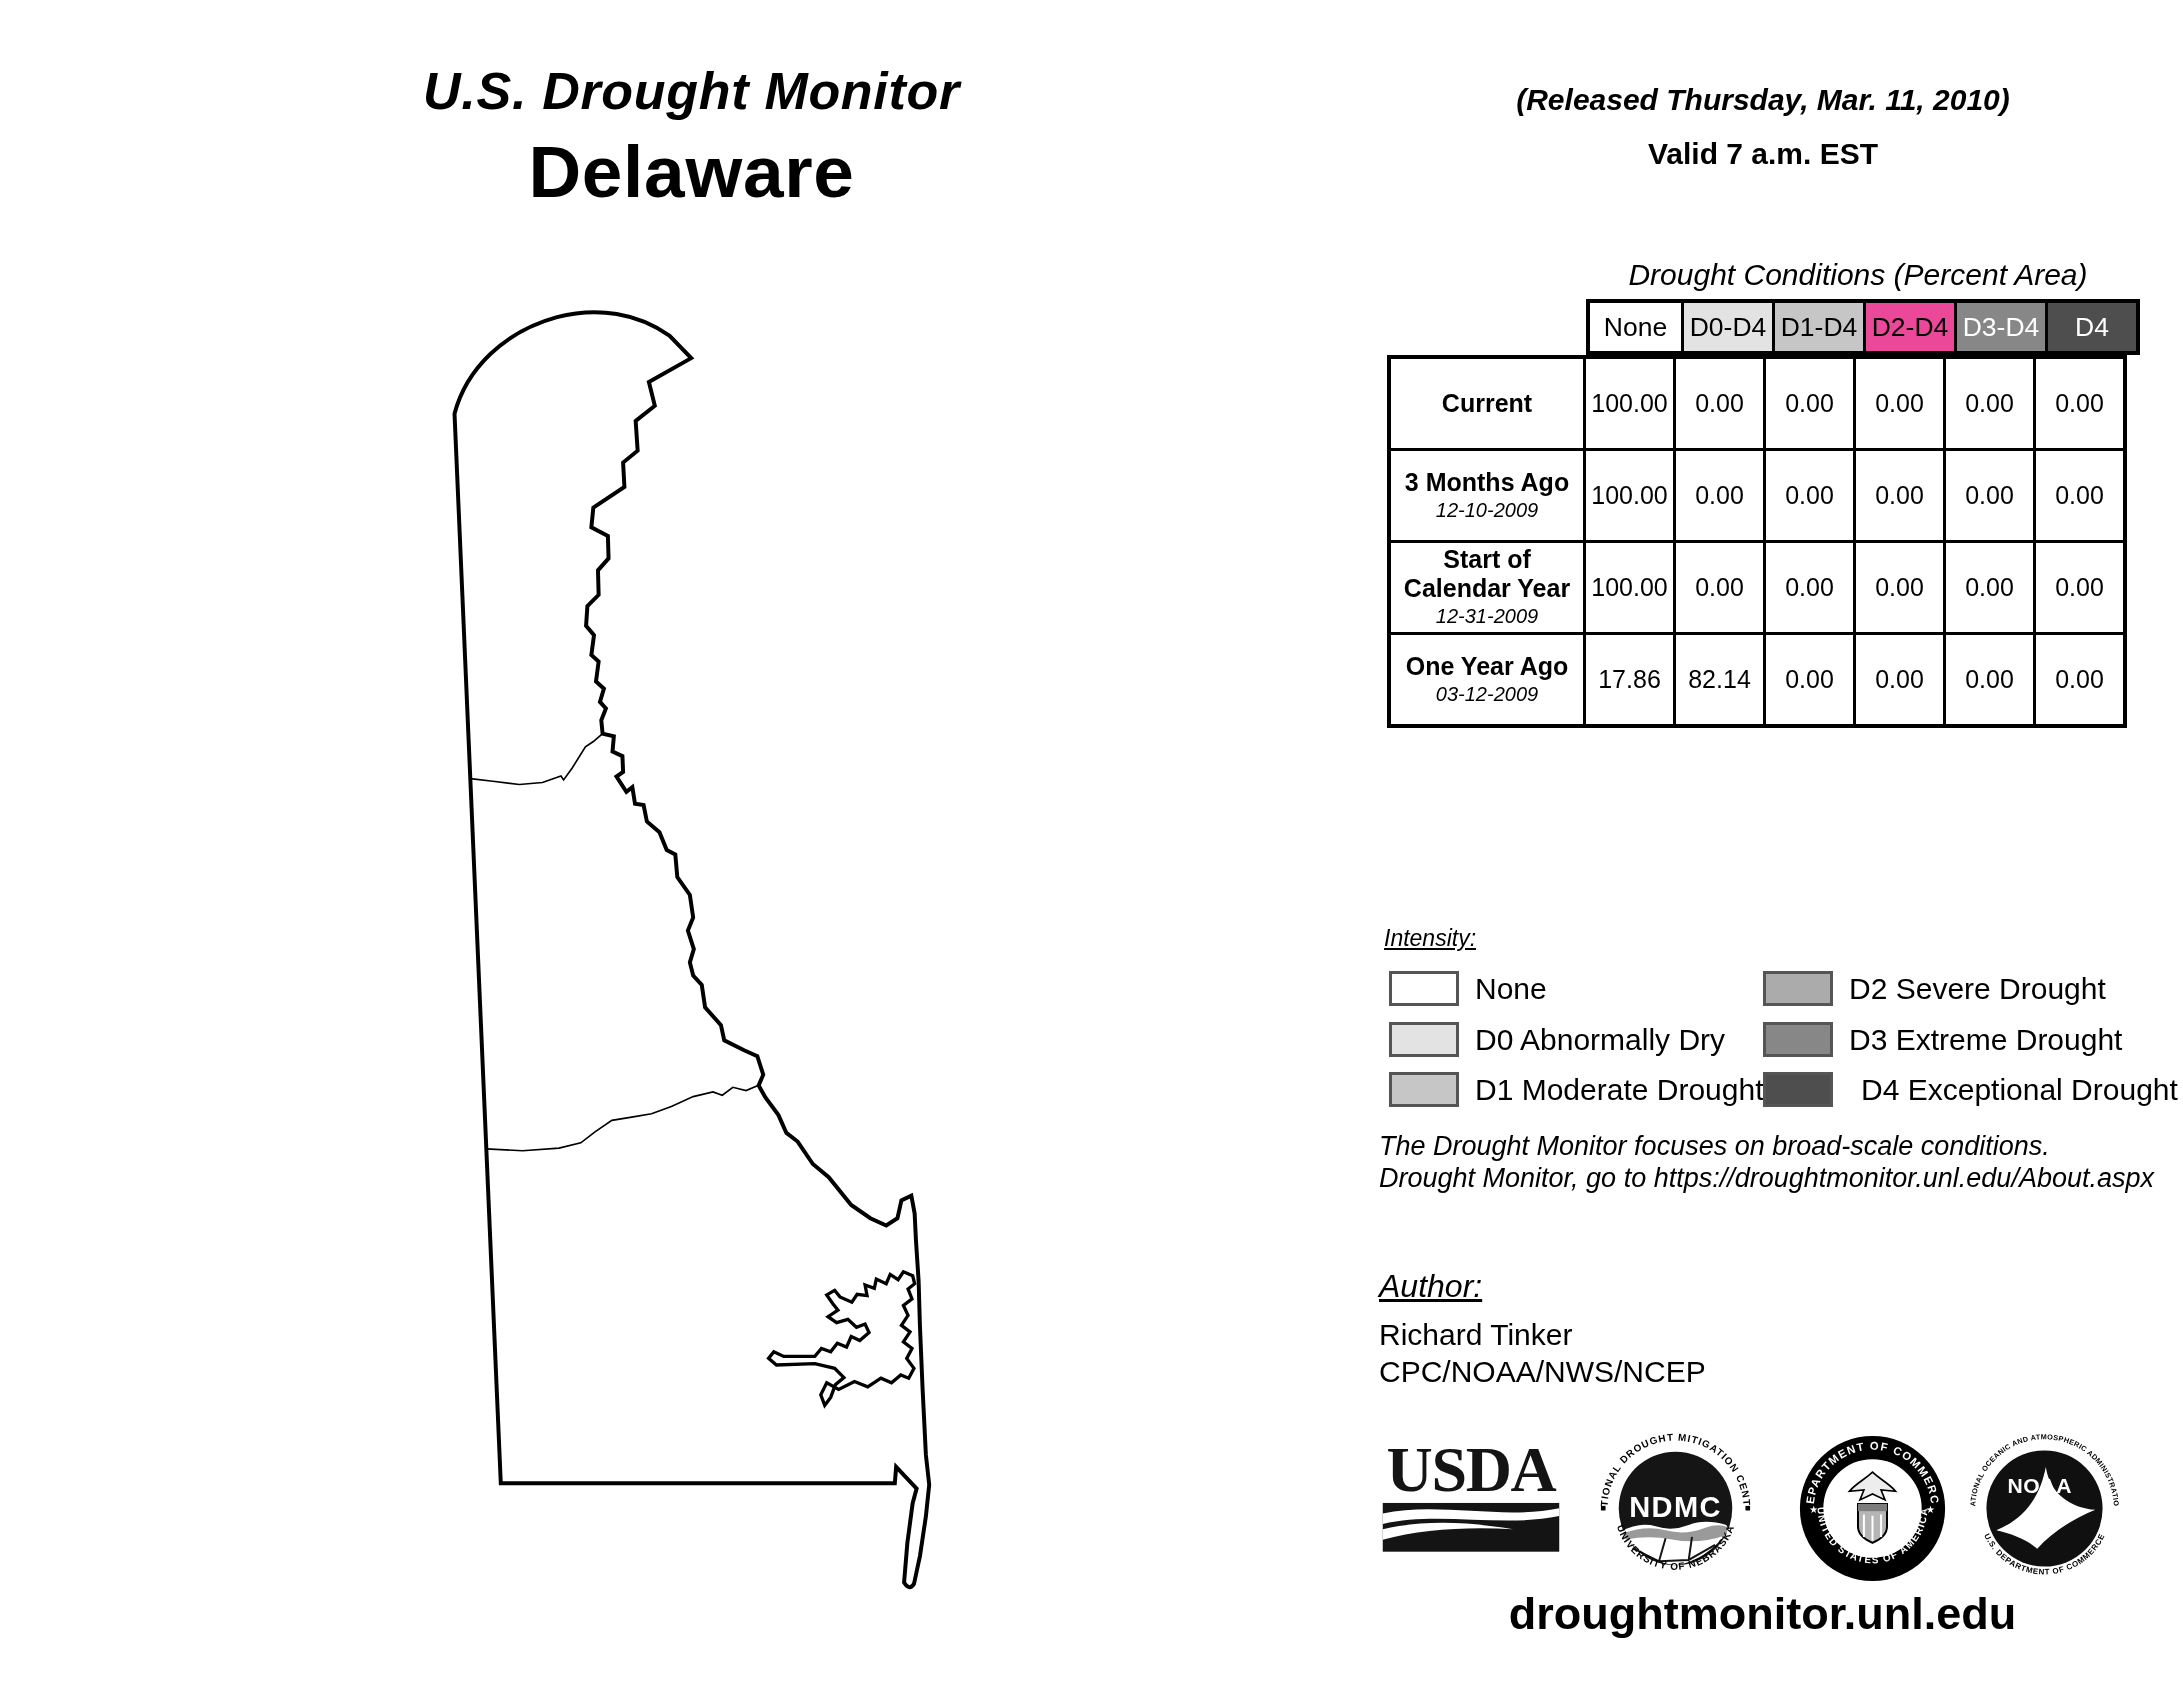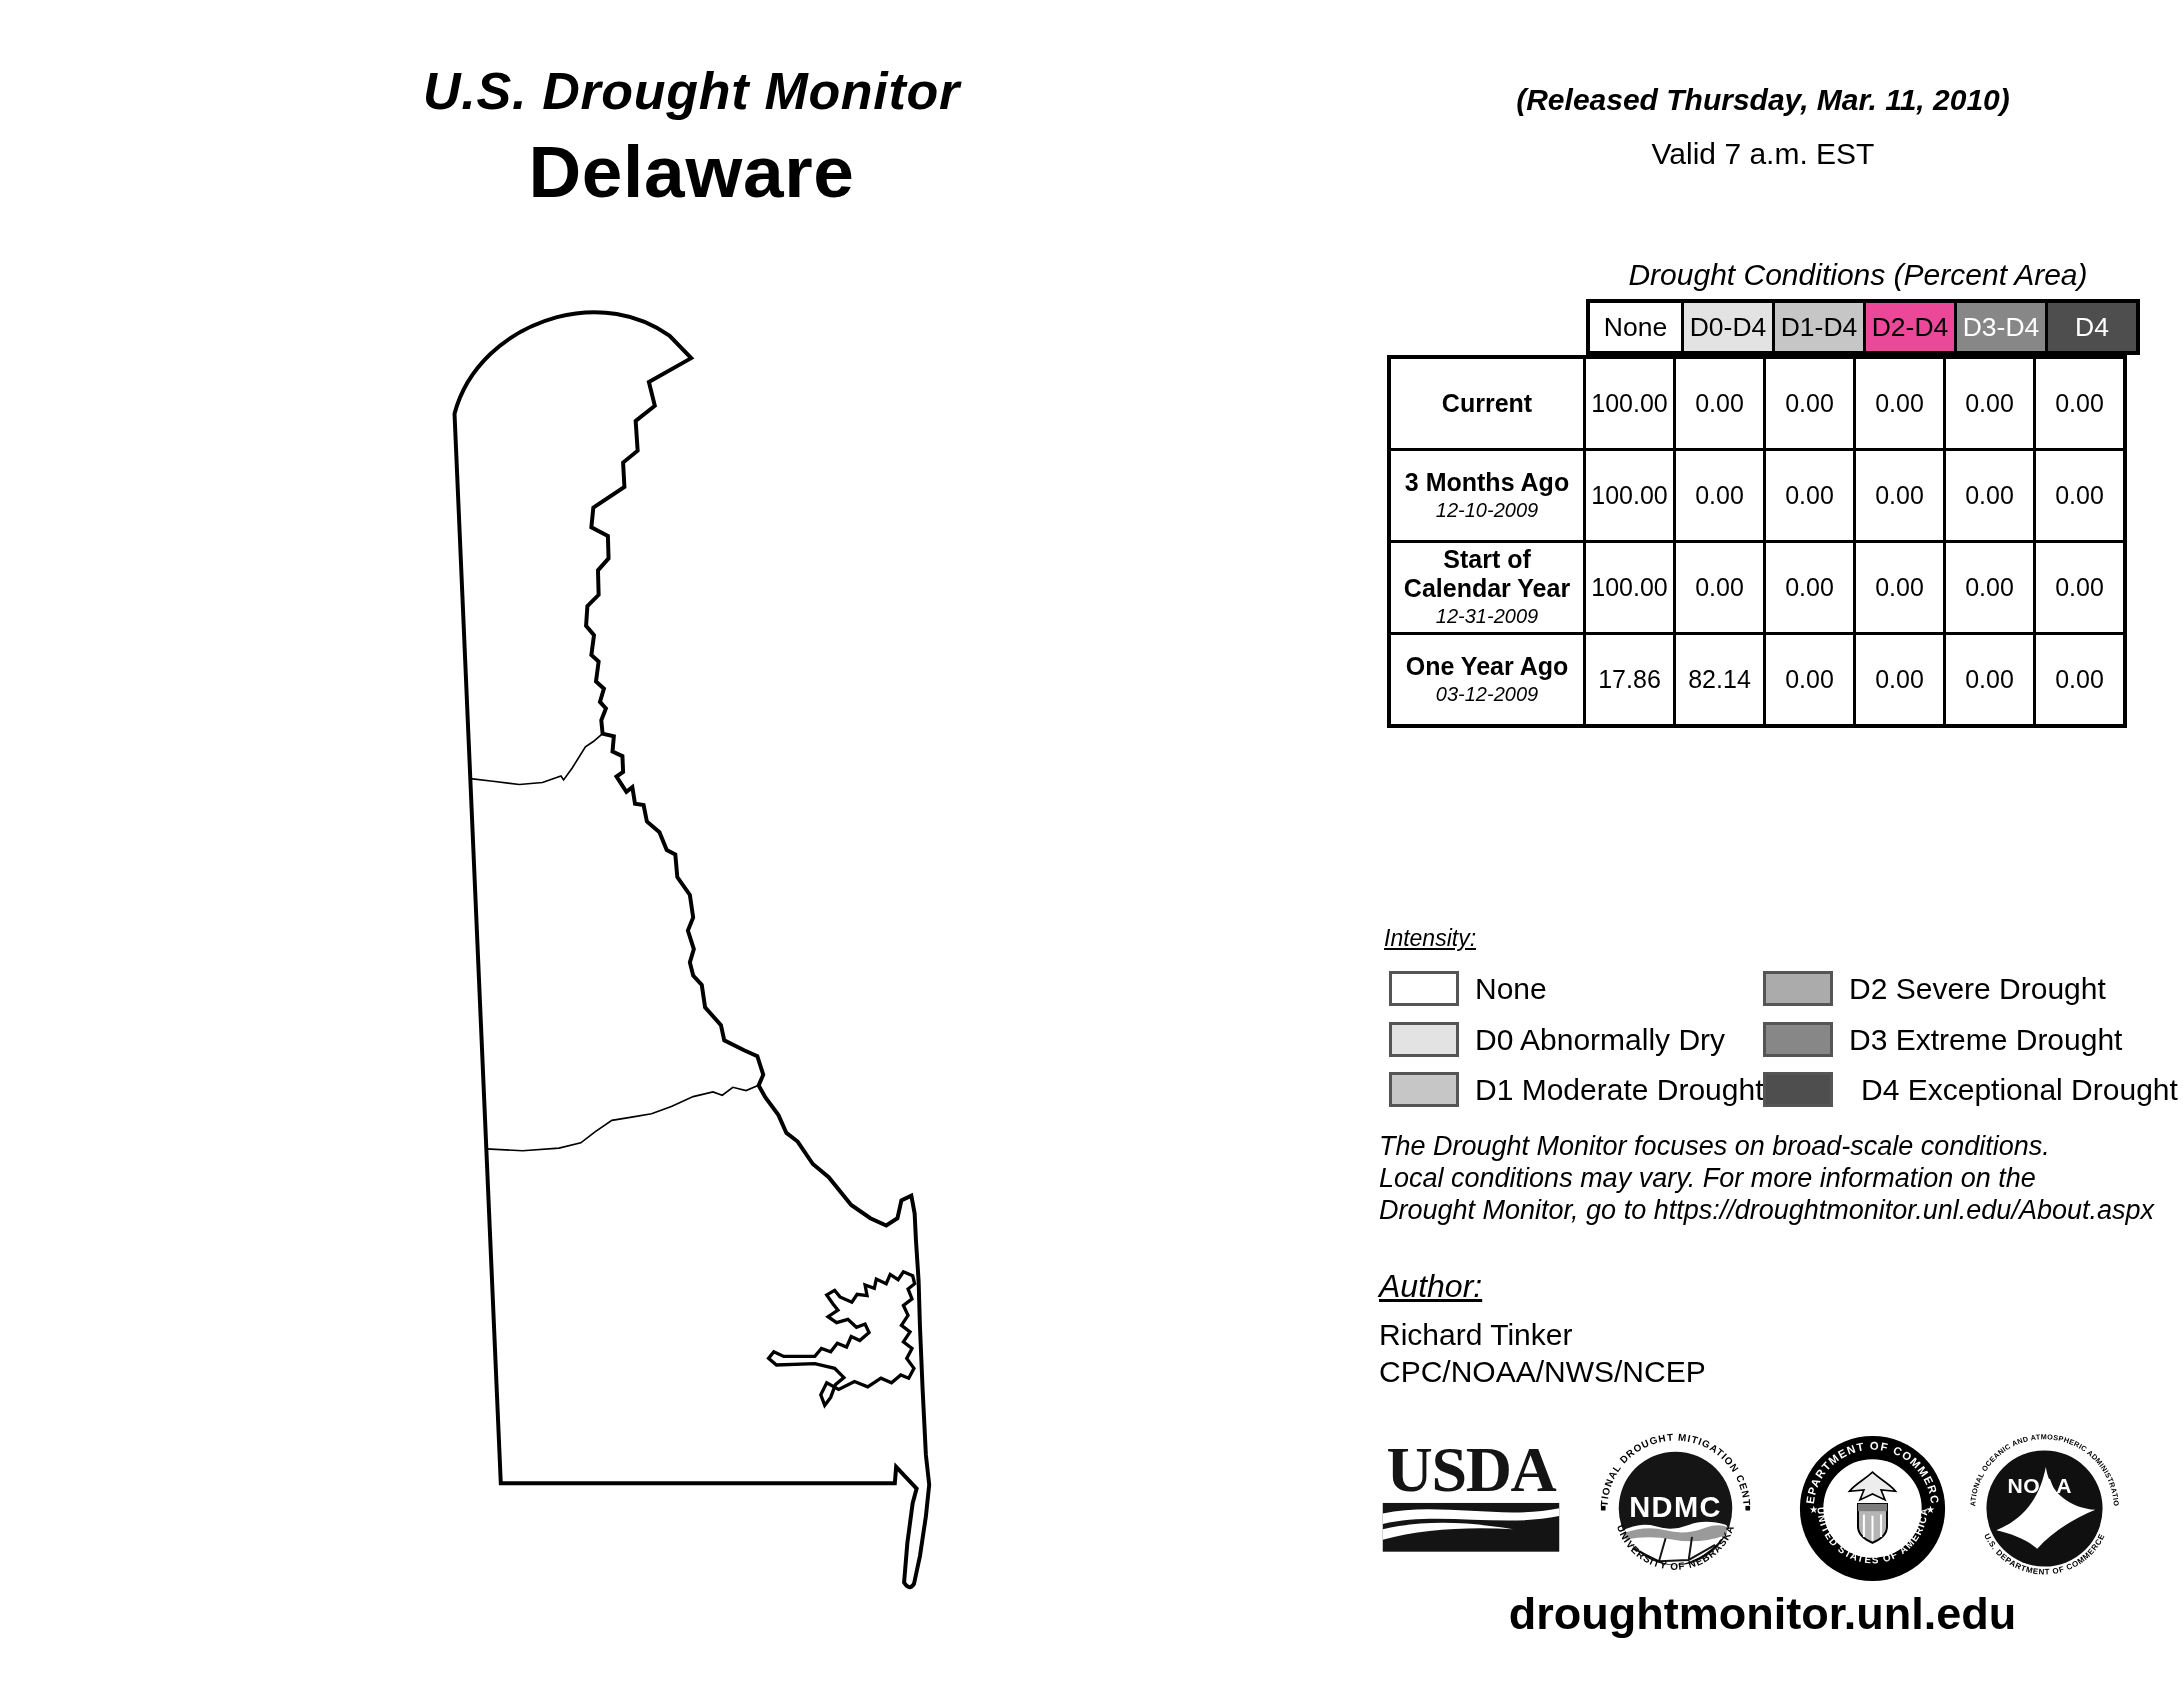--- a/index.html
+++ b/index.html
@@ -6,21 +6,21 @@
   body{width:2183px;height:1687px;position:relative;font-family:"Liberation Sans",sans-serif;color:#000;overflow:hidden;}
   .abs{position:absolute;}
 
   
   .title-block{left:344px;top:61px;width:695px;text-align:center;}
   .main-title{font-size:52px;font-weight:bold;font-style:italic;letter-spacing:0.7px;}
   .state-title{font-size:73px;font-weight:bold;margin-top:9.3px;letter-spacing:0.7px;}
   .date-block{left:1429px;top:66px;width:668px;text-align:center;}
   .date-line{font-size:50px;font-weight:bold;}
   .released-line{font-size:30px;font-weight:bold;font-style:italic;margin-top:17px;}
-  .valid-line{font-size:30px;font-weight:normal;margin-top:20px;}
+  .valid-line{font-size:30px;font-weight:bold;margin-top:20px;}
 
   
   .table-title{left:1522px;top:258px;width:672px;text-align:center;font-size:30px;font-style:italic;}
   .hdr-row{left:1586px;top:299px;display:flex;border:4px solid #000;background:#fff;}
   .hdr-cell{width:91px;height:48px;line-height:48px;text-align:center;font-size:26.5px;border-left:3.3px solid #000;box-sizing:border-box;}
   .hdr-cell:first-child{border-left:none;}
   .hdr-light{color:#000;}
   .hdr-dark{color:#fff;}
   table.dm{left:1387px;top:355px;border-collapse:collapse;table-layout:fixed;background:#fff;}
   table.dm{position:absolute;}
@@ -185,21 +185,20 @@
   <div class="swatch" style="background-color: rgb(135, 135, 135);"></div>
   <div class="legend-label">D3 Extreme Drought</div>
 </div>
 <div class="abs legend-item" style="left:1763px;top:1072px;gap:12px;">
   <div class="swatch" style="background-color: rgb(78, 78, 78);"></div>
   <div class="legend-label">D4 Exceptional Drought</div>
 </div>
 
 <div class="abs disclaimer">
   <div>The Drought Monitor focuses on broad-scale conditions.</div>
-  <div>Local conditions may vary. For more information on the</div>
   <div>Drought Monitor, go to https://droughtmonitor.unl.edu/About.aspx</div>
 </div>
 
 <div class="abs author-head">Author:</div>
 <div class="abs author-name">Richard Tinker</div>
 <div class="abs author-org">CPC/NOAA/NWS/NCEP</div>
 
 <div class="abs usda-box">
   <div class="usda-text">USDA</div>
   <svg width="180" height="54" viewBox="0 0 272 82">

